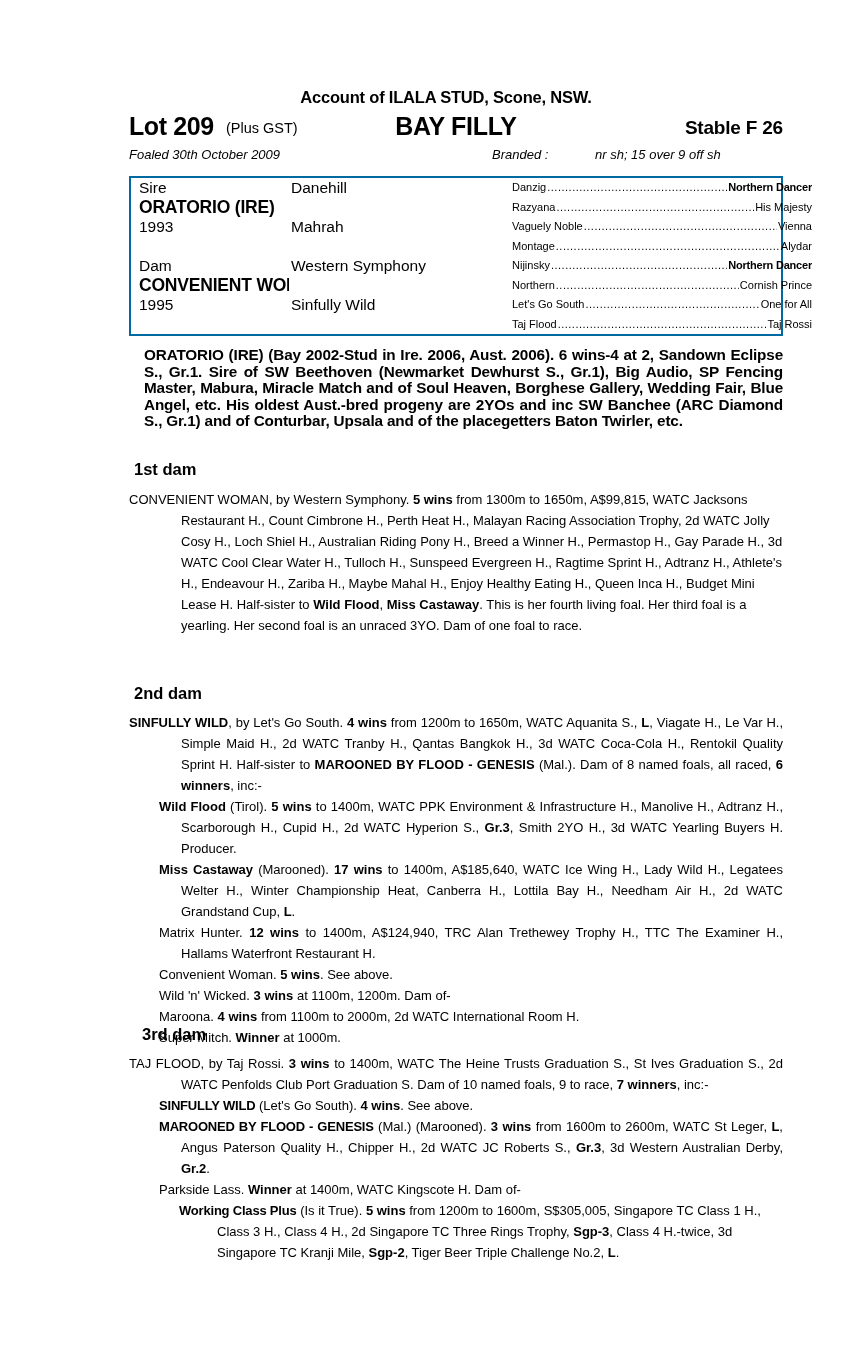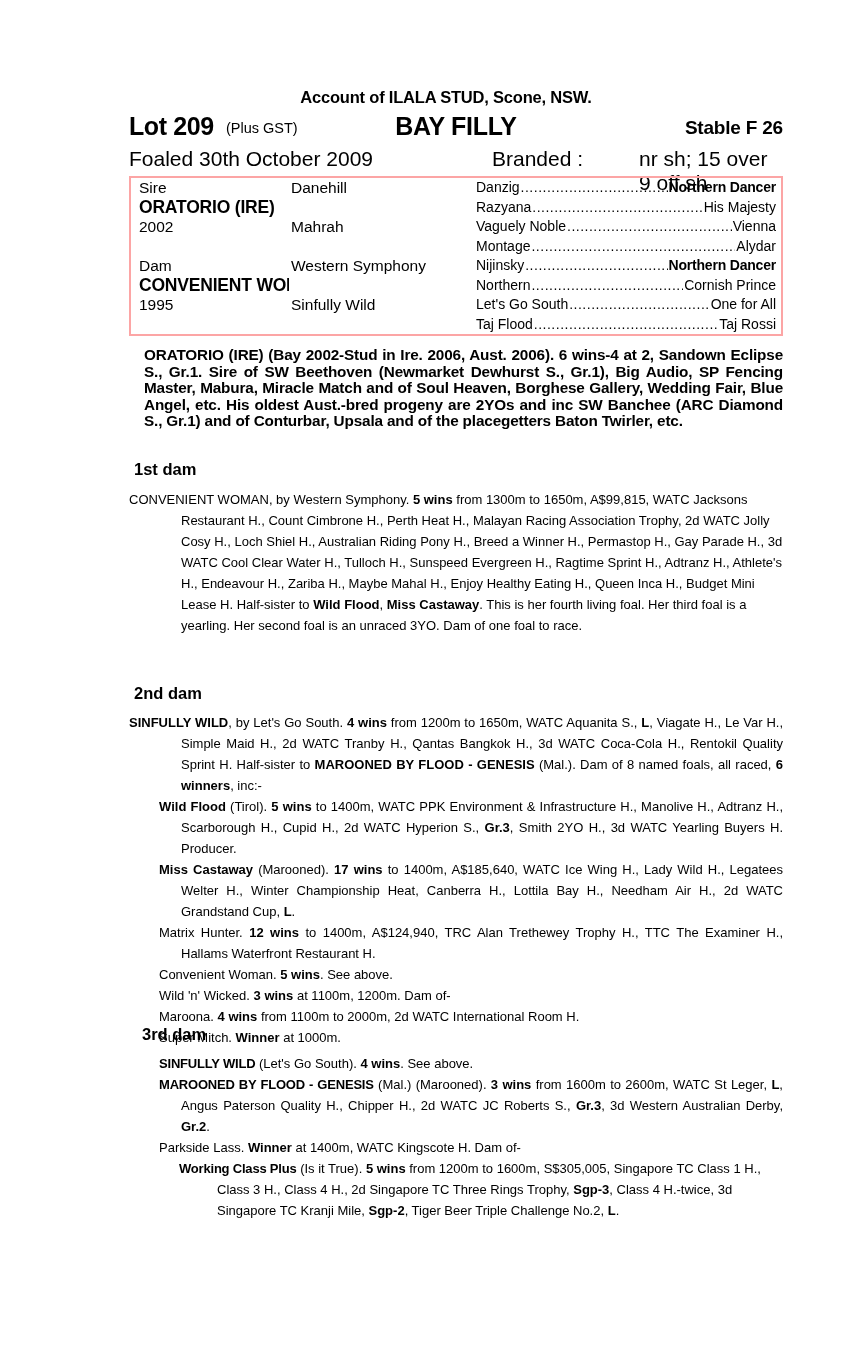--- a/index.html
+++ b/index.html
@@ -66,42 +66,43 @@
     right: 0; top: 5px;
     font-size: 19px;
     font-weight: bold;
     letter-spacing: -0.2px;
   }
   .foaled-row {
     position: absolute;
     left: 113px; top: 147px;
     width: 654px;
     height: 24px;
-    font-size: 21px;
+    font-size: 13px;
+    font-style: italic;
   }
   .foaled {
     position: absolute;
     left: 0; top: 0;
   }
   .branded-label {
     position: absolute;
     left: 363px; top: 0;
   }
   .branded-value {
     position: absolute;
-    left: 466px; top: 0; margin-left: 44px;
+    left: 466px; top: 0;
   }
 
   
   .ped-box {
     position: absolute;
     left: 113px; top: 176px;
     width: 654px;
     height: 160px;
-    border: 2px solid #fca5a5;
+    border: 2px solid #0369a1;
     box-sizing: border-box;
   }
   .ped-inner {
     position: relative;
     width: 100%;
     height: 100%;
   }
   .ped-col-a { position: absolute; left: 8px;  top: 0; width: 150px; }
   .ped-col-b { position: absolute; left: 160px; top: 0; width: 185px; }
   .ped-col-c { position: absolute; left: 345px; top: 0; width: 300px; }
@@ -120,22 +121,23 @@
   }
   .ped-line.spacer { visibility: hidden; }
 
   
   .leader {
     display: flex;
     align-items: flex-start;
     width: 100%;
     height: 19.5px;
     line-height: 19.5px;
-    font-size: 14px;
+    font-size: 11px;
     overflow: hidden;
+    margin-left: 36px;
   }
   .leader .lft { white-space: nowrap; }
   .leader .dots {
     flex: 1 1 auto;
     overflow: hidden;
     white-space: nowrap;
     letter-spacing: 0.5px;
     margin: 0 1px;
     color: #000;
   }
@@ -203,21 +205,21 @@
     <div class="branded-label">Branded :</div>
     <div class="branded-value">nr sh; 15 over 9 off sh</div>
   </div>
 
   <div class="ped-box">
     <div class="ped-inner">
 
       <div class="ped-col-a">
         <div class="ped-line">Sire</div>
         <div class="ped-line bignm">ORATORIO (IRE)</div>
-        <div class="ped-line">2002</div>
+        <div class="ped-line">1993</div>
         <div class="ped-line spacer">.</div>
         <div class="ped-line">Dam</div>
         <div class="ped-line bignm">CONVENIENT WOMAN</div>
         <div class="ped-line">1995</div>
       </div>
 
       <div class="ped-col-b">
         <div class="ped-line">Danehill</div>
         <div class="ped-line spacer">.</div>
         <div class="ped-line">Mahrah</div>
@@ -287,19 +289,20 @@
       <div class="p just" style="padding-left: 52px; text-indent: -22px;"><b>Miss Castaway</b> (Marooned). <b>17 wins</b> to 1400m, A$185,640, WATC Ice Wing H., Lady Wild H., Legatees Welter H., Winter Championship Heat, Canberra H., Lottila Bay H., Needham Air H., 2d WATC Grandstand Cup, <b>L</b>.</div>
       <div class="p just" style="padding-left: 52px; text-indent: -22px;">Matrix Hunter. <b>12 wins</b> to 1400m, A$124,940, TRC Alan Trethewey Trophy H., TTC The Examiner H., Hallams Waterfront Restaurant H.</div>
       <div class="p nojust" style="padding-left: 52px; text-indent: -22px;">Convenient Woman. <b>5 wins</b>. See above.</div>
       <div class="p nojust" style="padding-left: 52px; text-indent: -22px;">Wild 'n' Wicked. <b>3 wins</b> at 1100m, 1200m. Dam of-</div>
       <div class="p just" style="padding-left: 70px; text-indent: -40px;">Maroona. <b>4 wins</b> from 1100m to 2000m, 2d WATC International Room H.</div>
       <div class="p nojust" style="padding-left: 52px; text-indent: -22px;">Super Mitch. <b>Winner</b> at 1000m.</div>
     </div>
 
   <div class="dam-head" style="top:1025px;margin-left:8px;">3rd dam</div>
   <div class="block" id="dam3-block" style="top:1045px;">
+      <div class="p hang1 just">TAJ FLOOD, by Taj Rossi. <b>3 wins</b> to 1400m, WATC The Heine Trusts Graduation S., St Ives Graduation S., 2d WATC Penfolds Club Port Graduation S. Dam of 10 named foals, 9 to race, <b>7 winners</b>, inc:-</div>
       <div class="p nojust" style="padding-left: 52px; text-indent: -22px;"><b class="b-sp">SINFULLY WILD</b> (Let's Go South). <b>4 wins</b>. See above.</div>
       <div class="p just" style="padding-left: 52px; text-indent: -22px;"><b class="b-sp">MAROONED BY FLOOD - GENESIS</b> (Mal.) (Marooned). <b>3 wins</b> from 1600m to 2600m, WATC St Leger, <b>L</b>, Angus Paterson Quality H., Chipper H., 2d WATC JC Roberts S., <b>Gr.3</b>, 3d Western Australian Derby, <b>Gr.2</b>.</div>
       <div class="p nojust" style="padding-left: 52px; text-indent: -22px;">Parkside Lass. <b>Winner</b> at 1400m, WATC Kingscote H. Dam of-</div>
       <div class="p just" style="padding-left: 88px; text-indent: -38px;"><b class="b-sp">Working Class Plus</b> (Is it True). <b>5 wins</b> from 1200m to 1600m, S$305,005, Singapore TC Class 1 H., Class 3 H., Class 4 H., 2d Singapore TC Three Rings Trophy, <b>Sgp-3</b>, Class 4 H.-twice, 3d Singapore TC Kranji Mile, <b>Sgp-2</b>, Tiger Beer Triple Challenge No.2, <b>L</b>.</div>
     </div>
 
 </div>
 
 </body></html>

